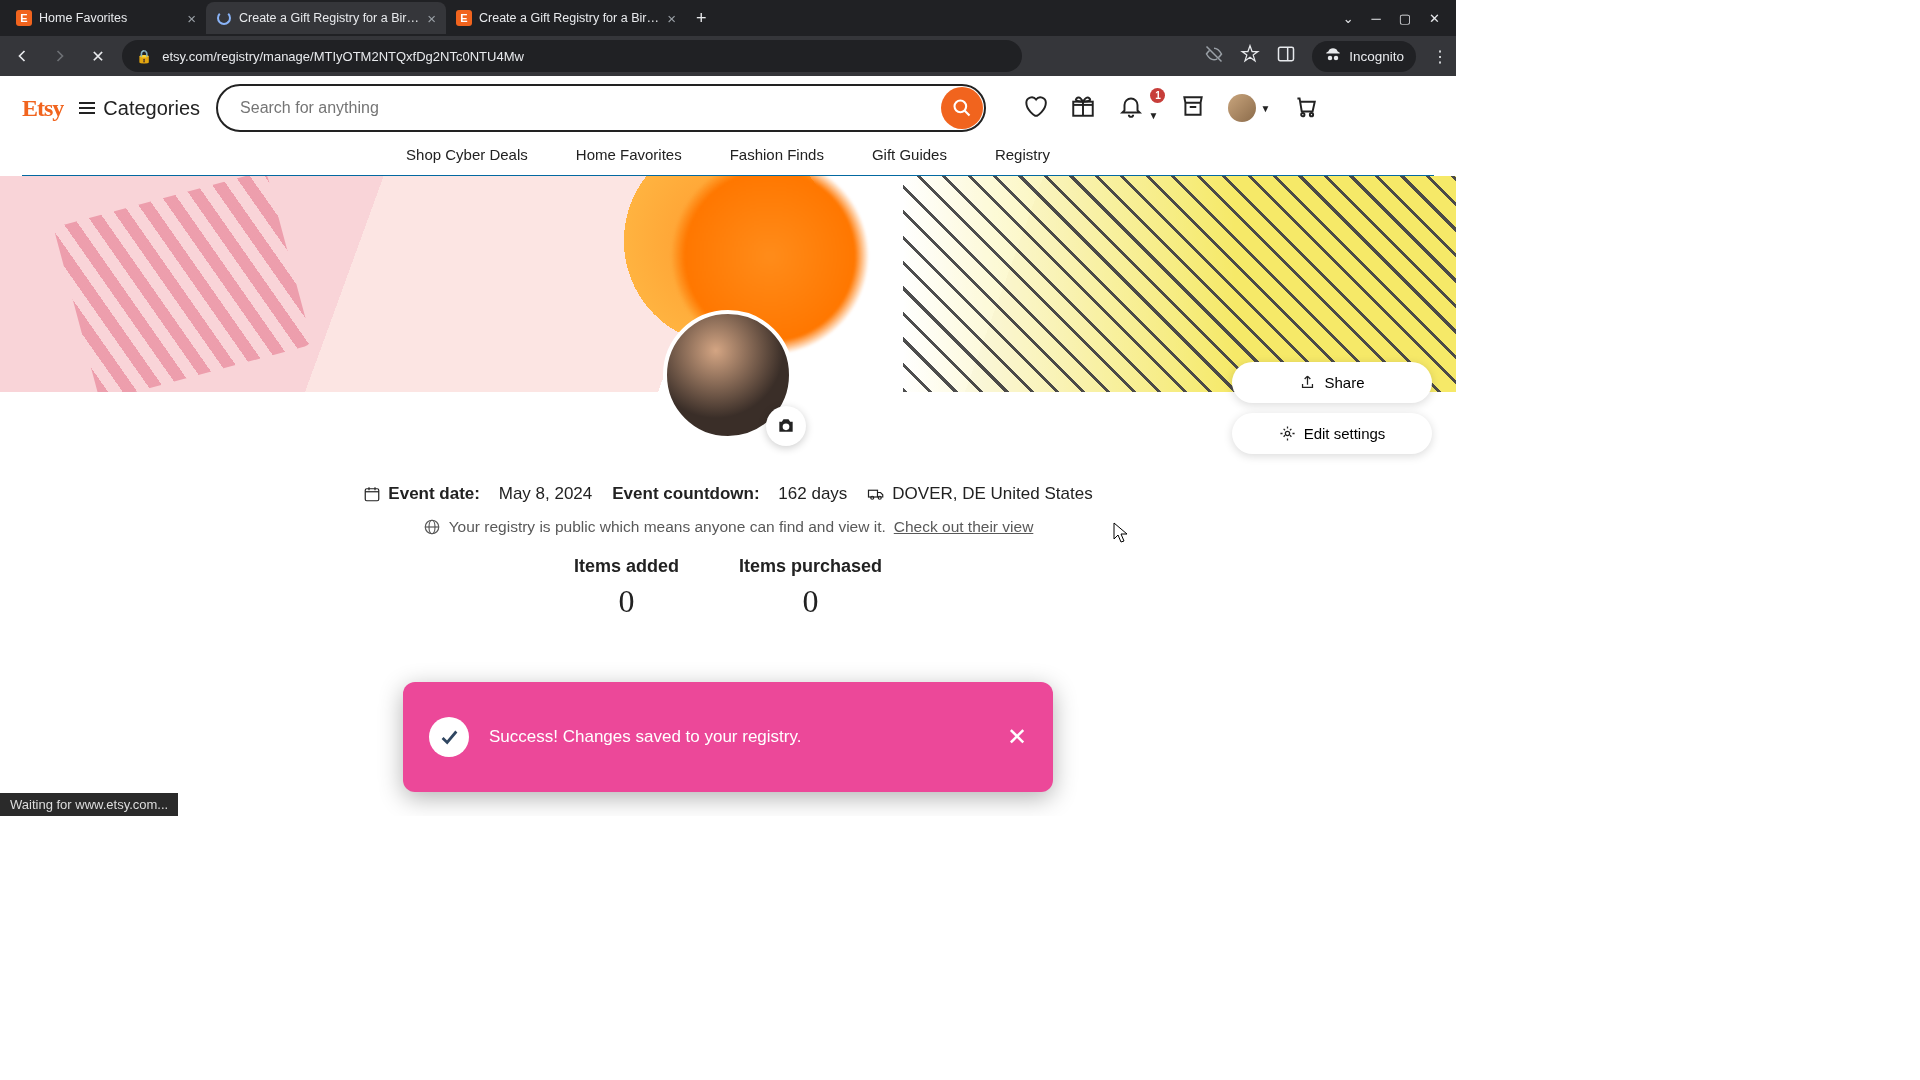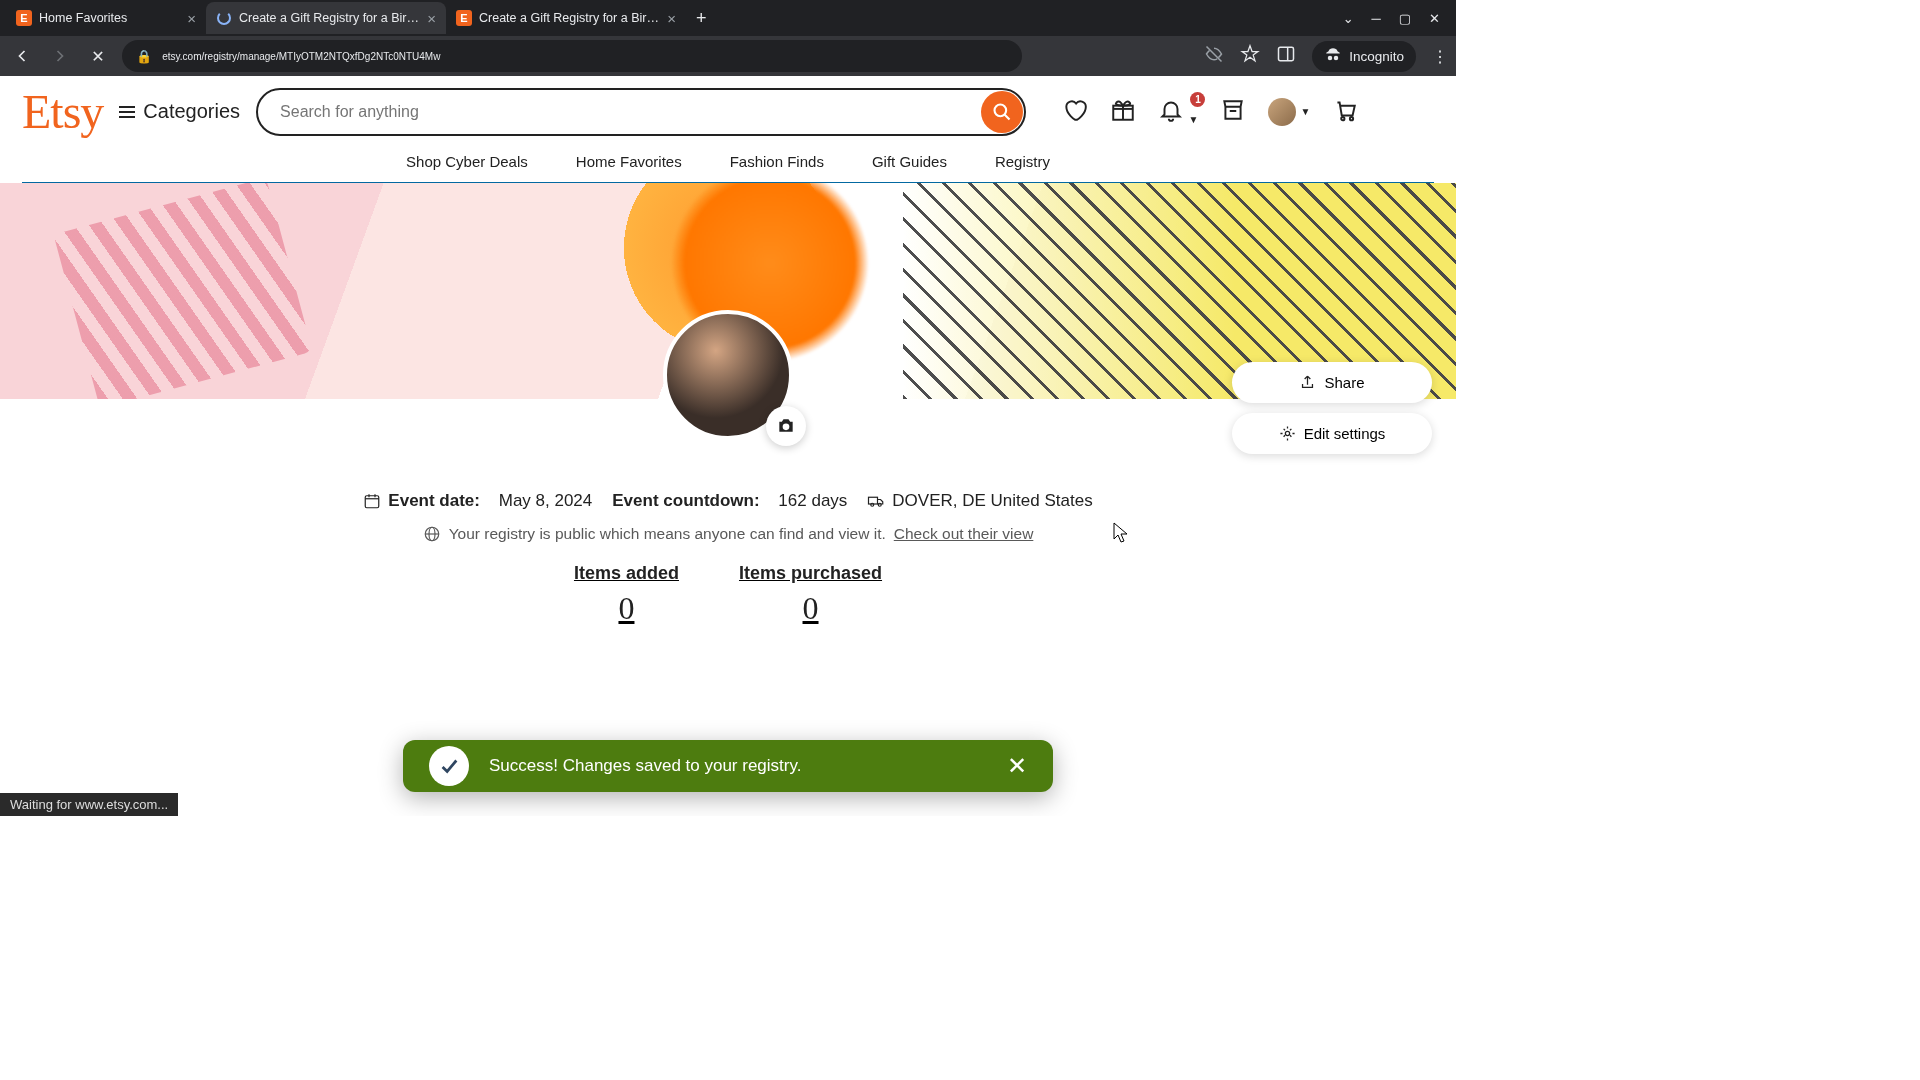--- a/index.html
+++ b/index.html
@@ -17,29 +17,29 @@
 .tab .close { color: #9aa0a6; font-size: 15px; cursor: pointer; }
 .new-tab { color: #e8eaed; font-size: 18px; padding: 0 10px; cursor: pointer; }
 .win-controls { margin-left: auto; display: flex; gap: 18px; color: #e8eaed; padding-right: 10px; font-size: 13px; }
 .win-controls span { cursor: pointer; }
 
 .addr-bar { display: flex; align-items: center; height: 40px; background: #35363a; padding: 0 8px; gap: 10px; }
 .nav-btn { width: 28px; height: 28px; display: flex; align-items: center; justify-content: center; color: #e8eaed; cursor: pointer; border-radius: 50%; }
 .nav-btn.disabled { color: #6e7175; }
 .url-field { flex: 1; display: flex; align-items: center; background: #202124; border-radius: 18px; height: 32px; padding: 0 14px; gap: 10px; max-width: 900px; }
 .url-field .lock { color: #9aa0a6; font-size: 13px; }
-.url-text { color: #e8eaed; font-size: 10px; }
+.url-text { color: #e8eaed; font-size: 13px; }
 .addr-right { margin-left: auto; display: flex; align-items: center; gap: 16px; color: #e8eaed; }
 .incognito-pill { display: flex; align-items: center; gap: 7px; background: #202124; padding: 5px 12px; border-radius: 16px; font-size: 13.5px; }
 .hat-icon svg { width: 18px; height: 18px; fill: #e8eaed; }
 
 
 .etsy-header { background: #fff; padding: 8px 22px 0; }
 .header-row { display: flex; align-items: center; gap: 16px; }
-.etsy-logo { color: #f1641e; font-weight: 400; font-size: 48px; font-family: Georgia, serif; letter-spacing: -1px; }
+.etsy-logo { color: #f1641e; font-weight: 700; font-size: 24px; font-family: Georgia, serif; letter-spacing: -1px; }
 .categories-btn { display: flex; align-items: center; gap: 8px; font-size: 20px; font-weight: 500; color: #222; cursor: pointer; }
 .burger { display: flex; flex-direction: column; gap: 3px; }
 .burger span { width: 16px; height: 2px; background: #222; }
 .search-wrap { flex: 1; max-width: 770px; position: relative; }
 .search-input { width: 100%; height: 48px; border: 2px solid #222; border-radius: 28px; padding: 0 60px 0 22px; font-size: 16px; outline: none; }
 .search-btn { position: absolute; right: 3px; top: 3px; width: 42px; height: 42px; background: #f1641e; border-radius: 50%; display: flex; align-items: center; justify-content: center; cursor: pointer; }
 .search-btn svg { width: 20px; height: 20px; fill: #fff; }
 .header-icons { display: flex; align-items: center; gap: 22px; margin-left: 20px; }
 .hicon { position: relative; cursor: pointer; }
 .hicon svg { width: 26px; height: 26px; fill: none; stroke: #222; stroke-width: 1.8; }
@@ -71,26 +71,26 @@
 .action-btn svg { width: 17px; height: 17px; }
 
 .registry-main { text-align: center; padding-top: 76px; }
 .reg-title { font-family: Georgia, serif; font-size: 40px; font-weight: 400; color: #222; }
 .reg-info { display: flex; justify-content: center; gap: 20px; margin-top: 16px; font-size: 17px; color: #222; flex-wrap: wrap; }
 .reg-info-item { display: flex; align-items: center; gap: 7px; }
 .reg-info-item b { font-weight: 600; }
 .reg-info svg { width: 18px; height: 18px; }
 .reg-privacy { display: flex; justify-content: center; align-items: flex-start; gap: 8px; margin-top: 14px; font-size: 15.5px; color: #595959; }
 .reg-privacy a { color: #595959; text-decoration: underline; cursor: pointer; }
-.reg-stats { display: flex; justify-content: center; gap: 60px; margin-top: 20px; text-decoration: underline; }
+.reg-stats { display: flex; justify-content: center; gap: 60px; margin-top: 20px; }
 .stat-label { font-size: 18px; font-weight: 600; color: #222; }
 .stat-val { font-family: Georgia, serif; font-size: 32px; margin-top: 6px; color: #222; }
 
 
-.toast { position: absolute; left: 50%; bottom: 24px; transform: translateX(-50%); background: #4d7c0f; color: #fff; display: flex; align-items: center; padding: 6px 26px; border-radius: 12px; gap: 20px; min-width: 650px; box-shadow: 0 6px 24px rgba(0,0,0,0.3); z-index: 20; }
+.toast { position: absolute; left: 50%; bottom: 24px; transform: translateX(-50%); background: #ec4899; color: #fff; display: flex; align-items: center; padding: 35px 26px; border-radius: 12px; gap: 20px; min-width: 650px; box-shadow: 0 6px 24px rgba(0,0,0,0.3); z-index: 20; }
 .toast-check { width: 40px; height: 40px; background: #fff; border-radius: 50%; display: flex; align-items: center; justify-content: center; }
 .toast-check svg { width: 22px; height: 22px; stroke: #2f4661; stroke-width: 3; fill: none; }
 .toast-msg { font-size: 17px; flex: 1; }
 .toast-close { font-size: 24px; cursor: pointer; color: #fff; }
 
 .status-bar { position: absolute; left: 0; bottom: 0; background: #2a2a2a; color: #ddd; font-size: 13px; padding: 4px 10px; z-index: 30; }
 
 .cursor { position: absolute; left: 1113px; top: 522px; z-index: 40; pointer-events: none; }
 .cursor svg { width: 16px; height: 22px; }
 </style>

